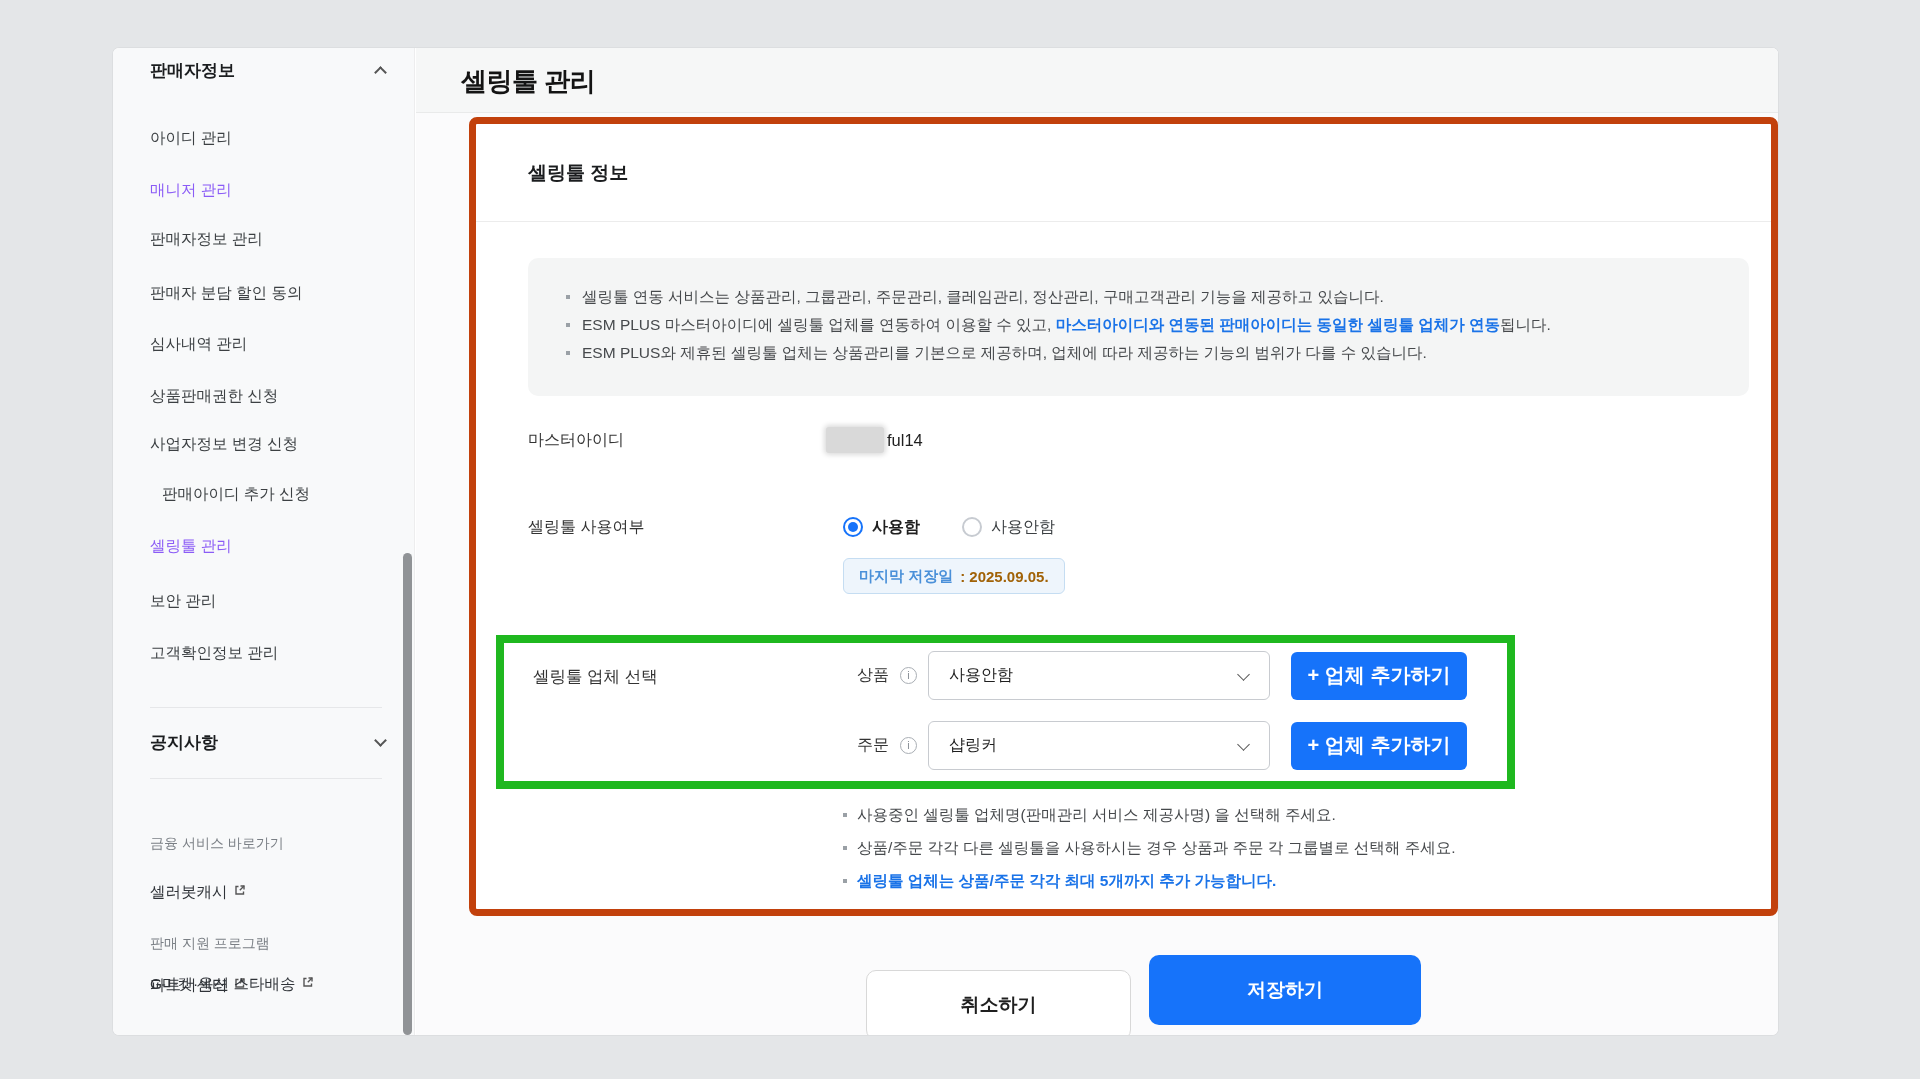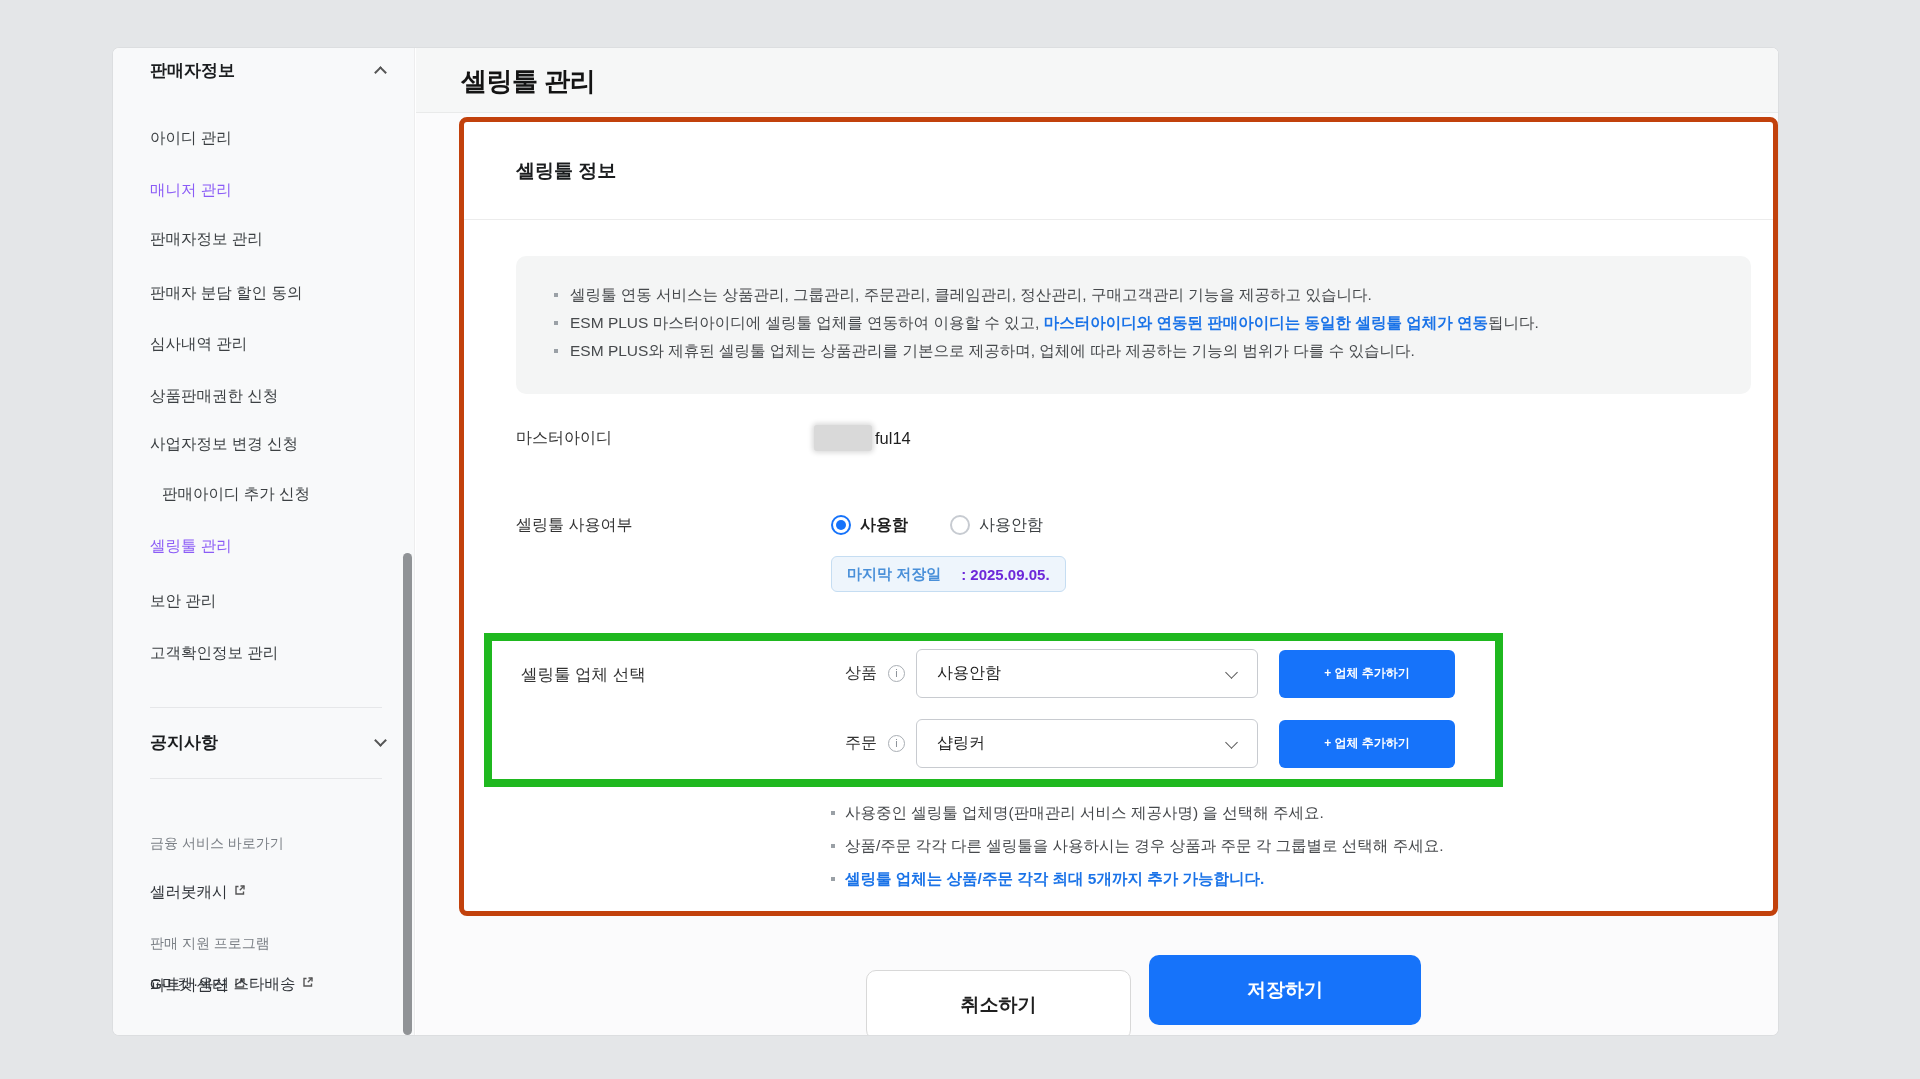--- a/index.html
+++ b/index.html
@@ -26,22 +26,22 @@
   .ext { display:inline-block; margin-left:6px; vertical-align:1px; }
   .scroll-thumb { position:absolute; left:290px; top:505px; width:9px; height:482px;
                   background:#909396; border-radius:5px; cursor:pointer; }
 
   
   .main { position:absolute; left:303px; top:0; right:0; bottom:0; background:#fbfbfc; }
   .title-strip { position:absolute; left:0; top:0; right:0; height:65px; background:#f6f7f7;
                  border-bottom:1px solid #e9eaea; }
   .page-title { position:absolute; left:45px; top:16px; font-size:26px; font-weight:bold; color:#141414; letter-spacing:-0.5px; }
 
-  .card { position:absolute; left:43px; top:69px; right:0; height:799px; background:#ffffff;
-          border:5px solid #c2410c; border-radius:8px; }
+  .card { position:absolute; left:53px; top:69px; right:0; height:799px; background:#ffffff;
+          border:7px solid #c2410c; border-radius:8px; }
   .card-head { position:absolute; left:0; right:0; top:0; height:98px; border-bottom:1px solid #ececec;
                display:flex; align-items:center; padding-left:52px; font-size:19px; font-weight:bold; color:#1b1d1f; }
 
   .info-box { position:absolute; left:52px; right:22px; top:134px; height:138px; background:#f4f5f5;
               border-radius:10px; padding:25px 0 0 38px; }
   .info-line { display:flex; align-items:flex-start; font-size:15.5px; color:#46494c; line-height:28px; white-space:nowrap; }
   .sq { flex:0 0 4px; width:4px; height:4px; background:#9aa0a6; margin:12px 12px 0 0; }
   .em-blue { color:#1a73e8; font-weight:bold; }
 
   .f-label { position:absolute; left:52px; font-size:16px; color:#333; height:26px; line-height:26px; }
@@ -55,35 +55,35 @@
   .rc.on { border:2px solid #1673fa; }
   .rc.on .dot { width:10px; height:10px; border-radius:50%; background:#1673fa; }
   .rc.off { border:2px solid #c7cbd1; }
   .radio-text-on { font-size:16px; font-weight:bold; color:#1f1f1f; }
   .radio-text-off { font-size:16px; color:#3c4043; }
 
   .badge { position:absolute; left:367px; top:434px; height:36px; display:inline-flex; align-items:center;
            padding:0 15px; background:#eef5fc; border:1px solid #c5ddf2; border-radius:6px;
            font-size:15px; font-weight:bold; white-space:nowrap; }
   .badge .bl { color:#4a90d9; }
-  .badge .bv { color:#6d28d9; margin-left:20px; }
+  .badge .bv { color:#a16207; margin-left:7px; }
 
   .vendor-row { position:absolute; height:49px; display:flex; align-items:center; }
   .vrow1 { top:527px; } .vrow2 { top:597px; }
   .v-field { position:absolute; left:381px; font-size:16px; color:#333; }
   .info-icon { position:absolute; left:424px; width:17px; height:17px; border-radius:50%;
                border:1.5px solid #a9aeb4; color:#8a9097; font-size:11px; line-height:14px;
                text-align:center; cursor:pointer; }
   .select { position:absolute; left:452px; width:342px; height:49px; background:#fff;
             border:1px solid #c8cbd0; border-radius:6px; display:flex; align-items:center;
             padding:0 20px; font-size:16px; color:#1f1f1f; cursor:pointer; }
   .select .chev-dd { position:absolute; right:21px; top:18px; width:9px; height:9px;
                      border-left:1.5px solid #555; border-bottom:1.5px solid #555; transform:rotate(-45deg); }
   .add-btn { position:absolute; left:815px; width:176px; height:48px; background:#1673fa; border:none;
-             border-radius:6px; color:#fff; font-size:12px; font-weight:bold; cursor:pointer;
+             border-radius:6px; color:#fff; font-size:20px; font-weight:bold; cursor:pointer;
              font-family:inherit; }
 
   .note-line { position:absolute; left:367px; display:flex; align-items:center; height:22px;
                font-size:15.5px; color:#46494c; white-space:nowrap; }
   .note-line .sq { margin:0 10px 0 0; }
   .note-blue { color:#1a73e8; font-weight:bold; }
 
   .highlight { position:absolute; left:20px; top:511px; width:1019px; height:154px;
                border:8px solid #1fb81f; pointer-events:none; }
 

